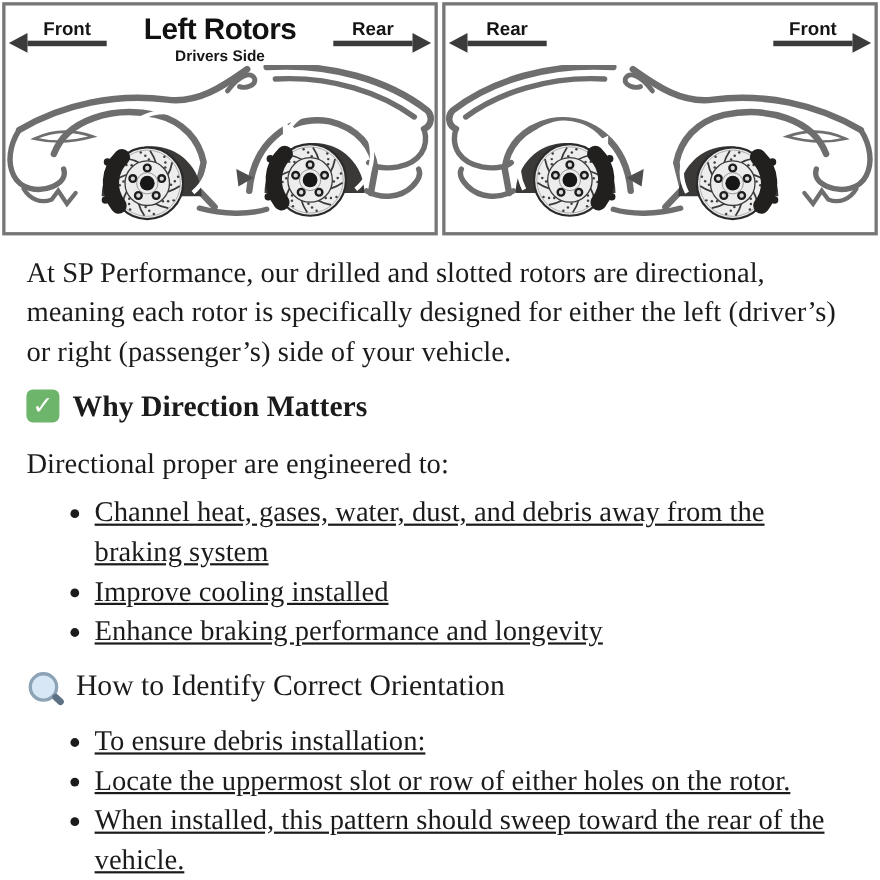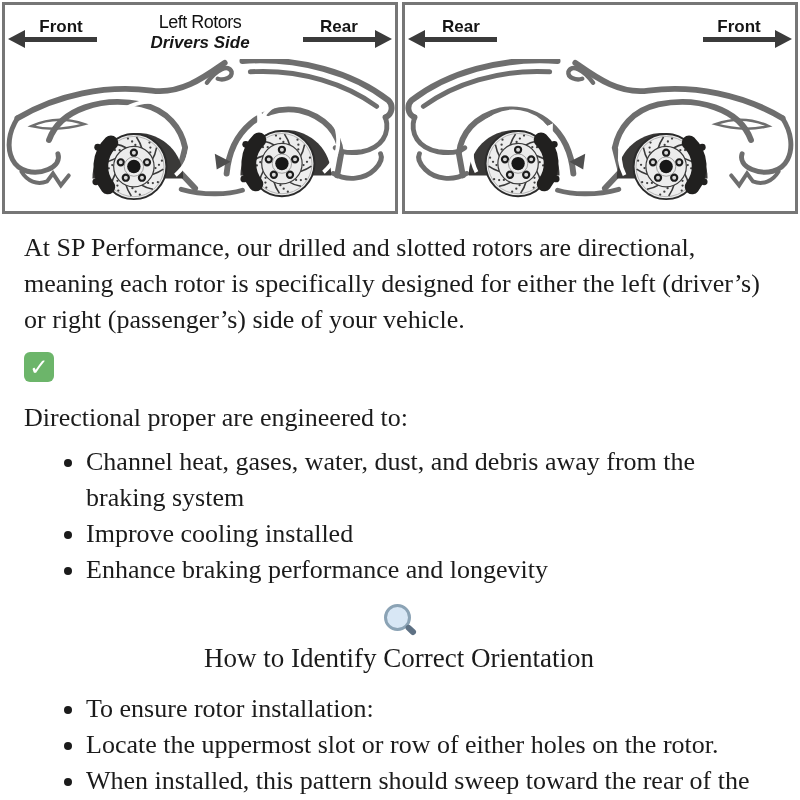--- a/index.html
+++ b/index.html
@@ -3,38 +3,38 @@
 <meta charset="utf-8">
 <style>
   html,body{margin:0;padding:0;background:#fff;}
   body{width:800px;height:800px;font-family:"Liberation Serif",serif;color:#1b1b1b;overflow:hidden;}
 
   
   .diagram{display:flex;gap:4px;padding:2px;}
   .panel{flex:1;border:3px solid #767676;height:206px;position:relative;background:#fff;box-sizing:content-box;}
   .panel-header{display:flex;justify-content:space-between;align-items:flex-start;padding:6px 20px 0 20px;}
   .panel-title{text-align:center;margin-top:2px;line-height:1;}
-  .panel-title .title{font-family:"Liberation Sans",sans-serif;font-weight:400;font-size:18px;letter-spacing:-.5px;color:#111;}
-  .panel-title .subtitle{font-family:"Liberation Sans",sans-serif;font-weight:700;font-style:italic;font-size:17px;color:#161616;margin-top:3px;}
+  .panel-title .title{font-family:"Liberation Sans",sans-serif;font-weight:700;font-size:27px;letter-spacing:-.5px;color:#111;}
+  .panel-title .subtitle{font-family:"Liberation Sans",sans-serif;font-weight:700;font-size:14px;color:#161616;margin-top:3px;}
   .dir{display:flex;flex-direction:column;margin-top:7px;min-width:72px;}
   .dir-text{display:block;text-align:center;font-family:"Liberation Sans",sans-serif;font-weight:700;font-size:17px;line-height:1;padding:0 3px 2px 3px;color:#151515;}
   .dir-bar{position:relative;height:5px;background:#3b3b3b;}
   .dir.left .dir-bar::before{content:"";position:absolute;left:-17px;top:-7px;width:0;height:0;
     border:9.5px solid transparent;border-right:17px solid #3b3b3b;border-left:none;}
   .dir.right .dir-bar::after{content:"";position:absolute;right:-17px;top:-7px;width:0;height:0;
     border:9.5px solid transparent;border-left:17px solid #3b3b3b;border-right:none;}
   .car-svg{position:absolute;left:0;bottom:2px;width:100%;height:150px;display:block;}
 
   
   .content{padding:14px 26px 0 24px;font-size:26px;line-height:36px;}
   .content p{margin:0;}
   .section-head{display:flex;align-items:center;gap:12px;font-size:27px;line-height:34px;margin:14px 0 18px 0;font-weight:bold;}
-  .section-head.plain{font-weight:normal;margin:14px 0 16px 0;gap:10px;flex-direction:column;}
+  .section-head.plain{font-weight:normal;margin:14px 0 16px 0;gap:10px;}
   .lead{margin-top:18px !important;}
-  ul{margin:8px 0 0 0;padding-left:62px;}
+  ul{margin:8px 0 0 0;padding-left:62px;text-decoration:underline;}
   ul.second{margin-top:12px;}
   li{line-height:36px;}
 
   
   .check-icon{width:30px;height:30px;border-radius:6px;background:#6cb56a;display:inline-flex;
     align-items:center;justify-content:center;flex:none;}
   .check-icon::before{content:"\2713";color:#fff;font-size:23px;font-weight:bold;font-family:"DejaVu Sans",sans-serif;}
   .mag-icon{width:21px;height:21px;border:3.5px solid #8ba3b5;background:#d8e7f5;border-radius:50%;
     position:relative;flex:none;margin:2px 6px 0 2px;}
   .mag-icon::after{content:"";position:absolute;width:12px;height:5.5px;background:#5e7184;border-radius:3px;
@@ -328,34 +328,35 @@
   </div>
 
 </div>
 
 <div class="content">
 
   <p>At SP Performance, our drilled and slotted rotors are directional, meaning each rotor is specifically designed for either the left (driver’s) or right (passenger’s) side of your vehicle.</p>
 
   <div class="section-head">
     <span class="check-icon"></span>
+    <span>Why Direction Matters</span>
   </div>
 
   <p class="lead">Directional proper are engineered to:</p>
 
   <ul>
     <li>Channel heat, gases, water, dust, and debris away from the braking system</li>
     <li>Improve cooling installed</li>
     <li>Enhance braking performance and longevity</li>
   </ul>
 
   <div class="section-head plain">
     <span class="mag-icon"></span>
     <span>How to Identify Correct Orientation</span>
   </div>
 
   <ul class="second">
-    <li>To ensure rotor installation:</li>
+    <li>To ensure debris installation:</li>
     <li>Locate the uppermost slot or row of either holes on the rotor.</li>
     <li>When installed, this pattern should sweep toward the rear of the vehicle.</li>
   </ul>
 
 </div>
 
 </body></html>

